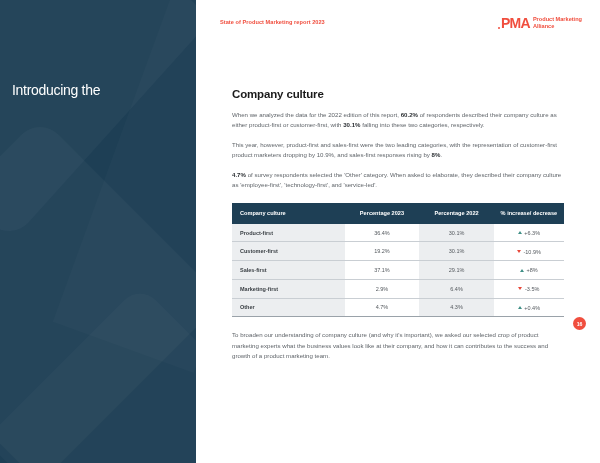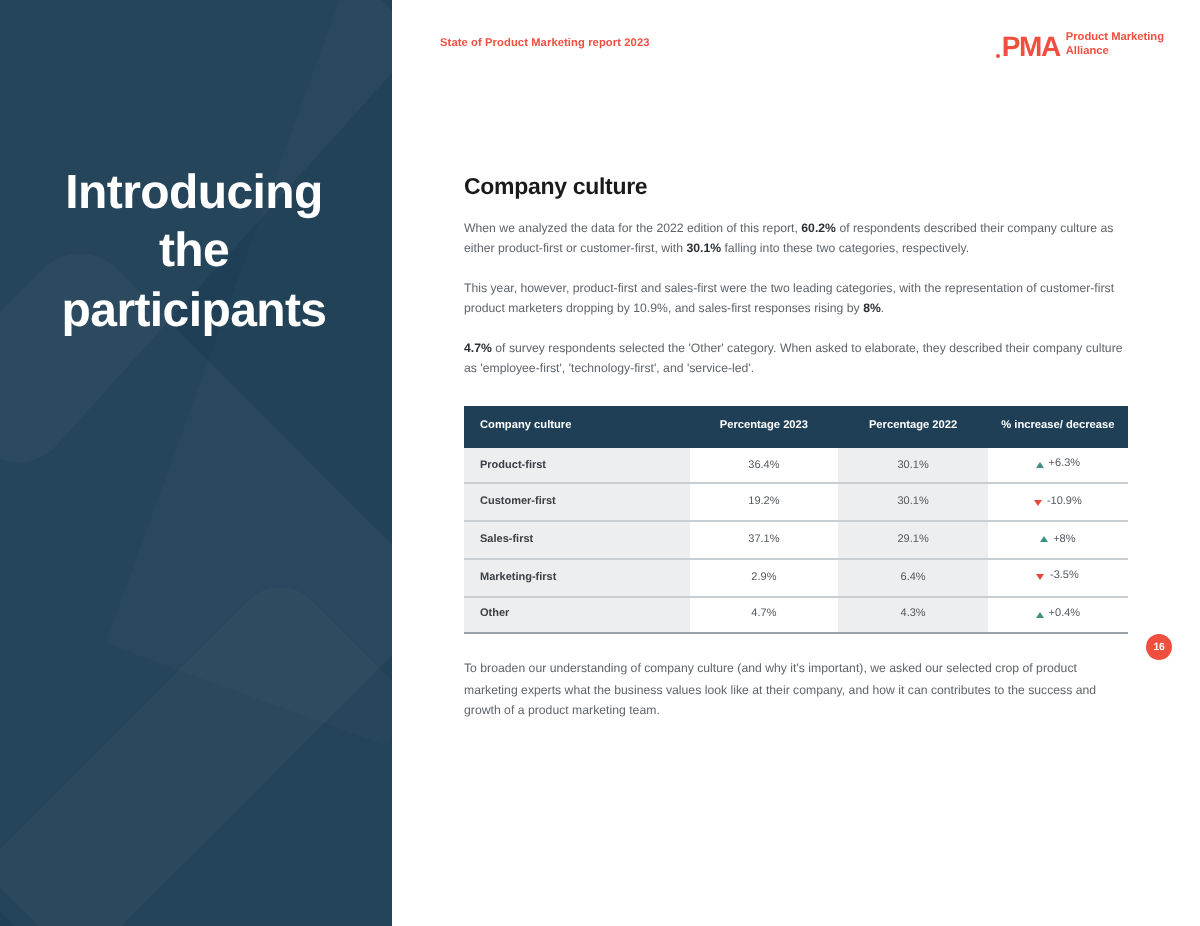--- a/index.html
+++ b/index.html
@@ -58,24 +58,24 @@
     width: 150px; height: 420px;
     left: 120px; top: -60px;
     transform: rotate(20deg);
     background: rgba(255,255,255,0.018);
   }
   .left-title {
     position: absolute;
     left: 12px;
     right: 14px;
     top: 82px;
-    text-align: center;
+    text-align: left;
     color: #ffffff;
-    font-size: 24px;
-    font-weight: bold;
+    font-size: 14px;
+    font-weight: normal;
     line-height: 1.22;
     letter-spacing: -0.3px;
   }
 
   
   .right-panel {
     position: relative;
     flex: 1 1 auto;
     height: 346px;
     background: #ffffff;
@@ -244,21 +244,20 @@
 
 <div class="page">
 
   <div class="left-panel">
     <div class="deco deco-1"></div>
     <div class="deco deco-2"></div>
     <div class="deco deco-3"></div>
     <div class="deco deco-4"></div>
     <div class="left-title">
       <span>Introducing the</span><br>
-      <span>participants</span>
     </div>
   </div>
 
   <div class="right-panel">
 
     <div class="header">
       <div class="header-label">State of Product Marketing report 2023</div>
       <div class="logo">
         <div class="logo-mark">
           <span class="logo-dot"></span>

